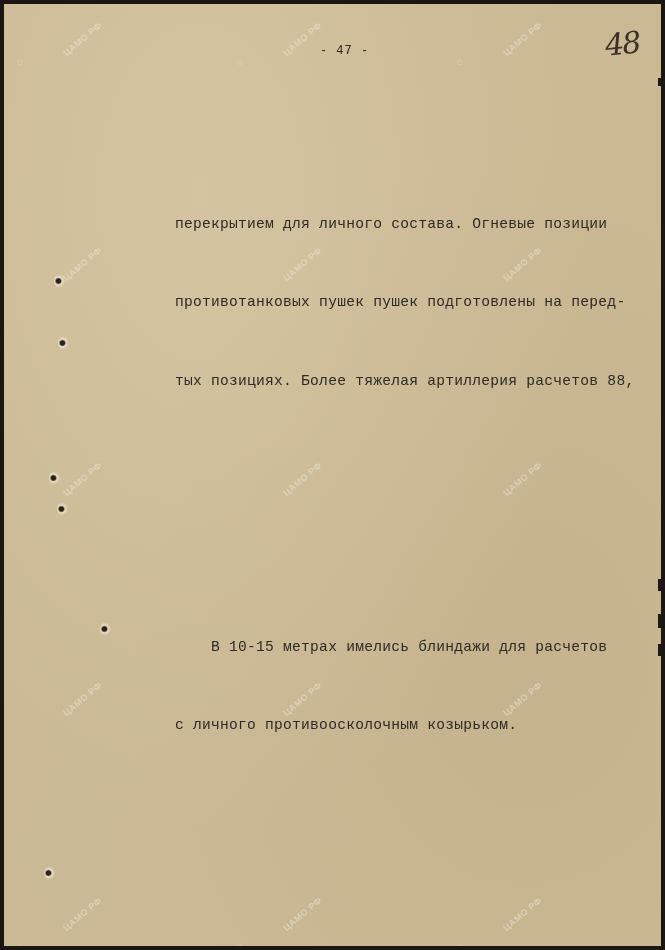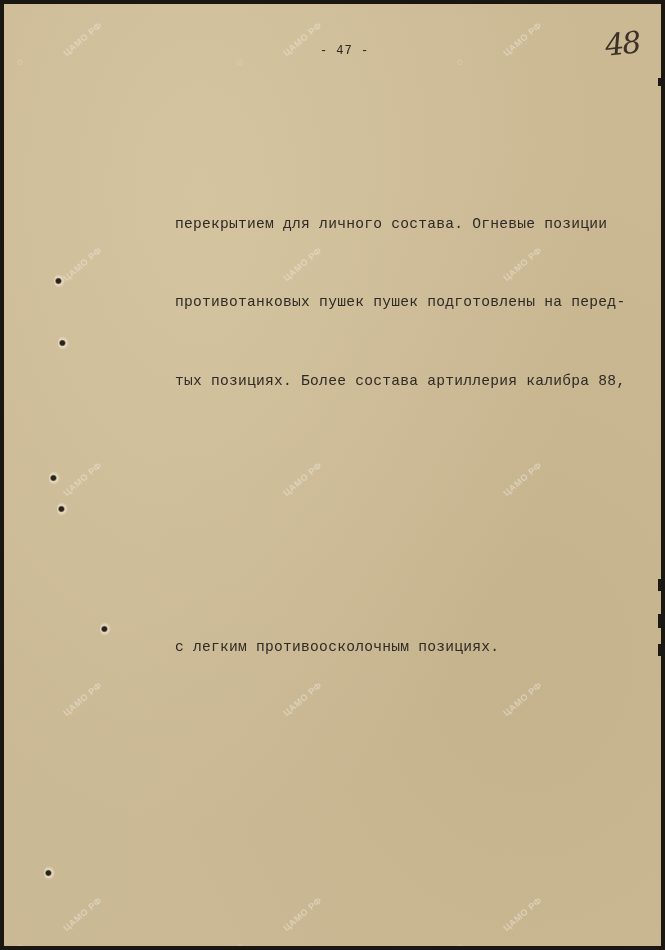--- a/index.html
+++ b/index.html
@@ -139,25 +139,26 @@
   <div class="edge-mark" style="top:610px;height:14px;"></div>
   <div class="edge-mark" style="top:640px;height:12px;"></div>
 
   <div class="page-number">- 47 -</div>
   <div class="archive-number">48</div>
 
   <div class="body-text">
     <div class="paragraph">
       <span class="line">перекрытием для личного состава. Огневые позиции</span>
       <span class="line">противотанковых пушек пушек подготовлены на перед-</span>
-      <span class="line">тых позициях. Более состава артиллерия калибра 88,</span>
+      <span class="line">тых позициях. Более тяжелая артиллерия расчетов 88,</span>
     </div>
     <div class="gap"></div>
     <div class="paragraph">
-      <span class="line">с легким противоосколочным позициях.</span>
+      <span class="line">    В 10-15 метрах имелись блиндажи для расчетов</span>
+      <span class="line">с личного противоосколочным козырьком.</span>
     </div>
     
     
     
     
     
     
   </div>
 </div>
 

